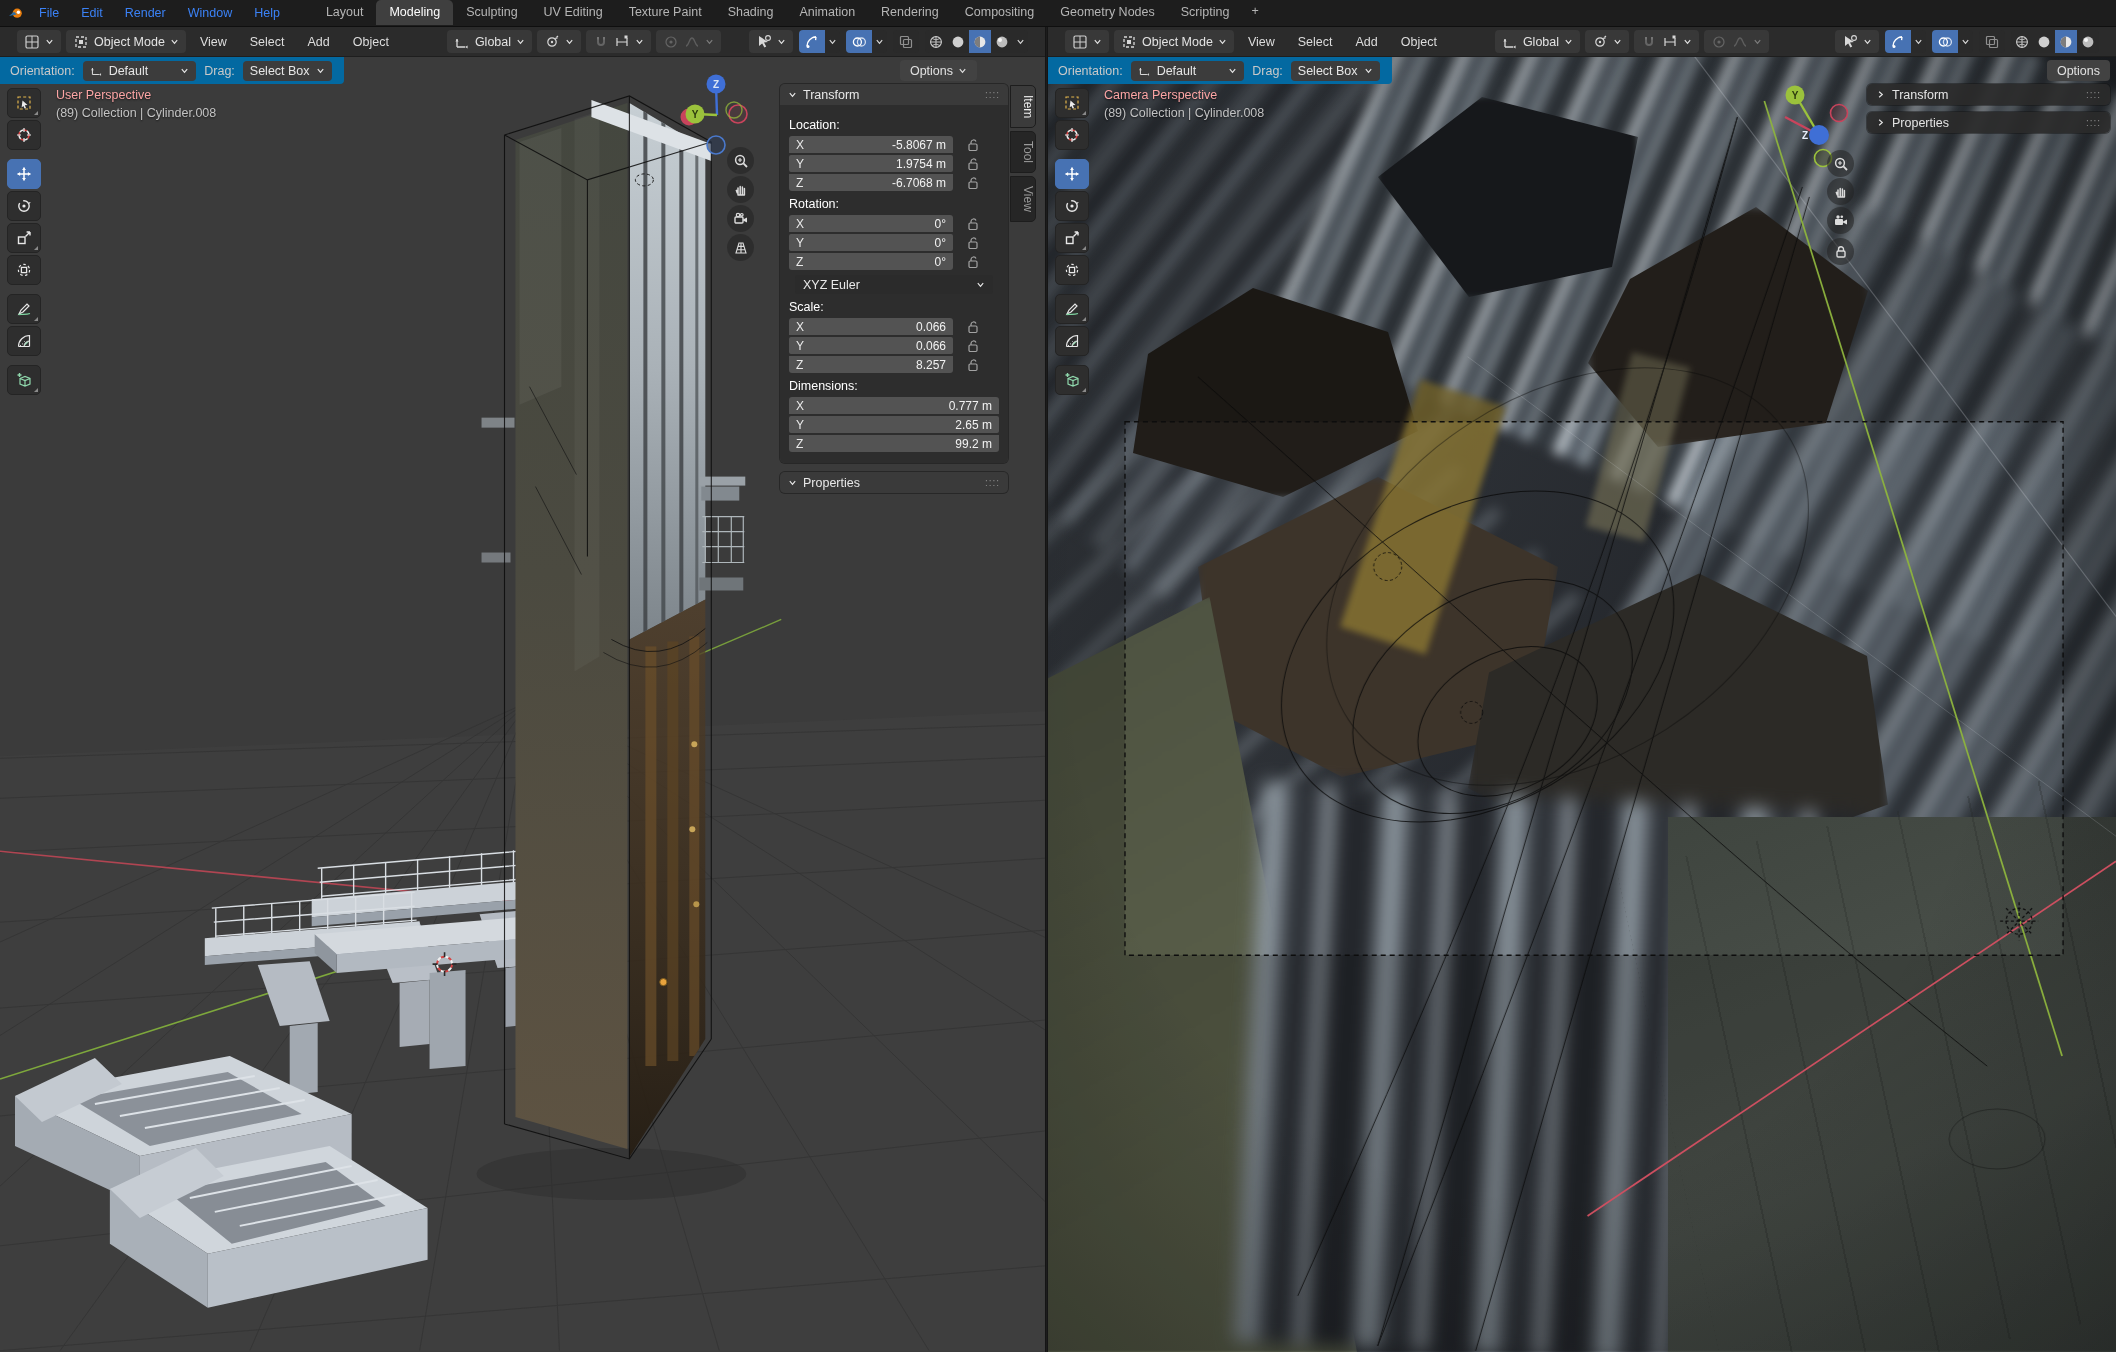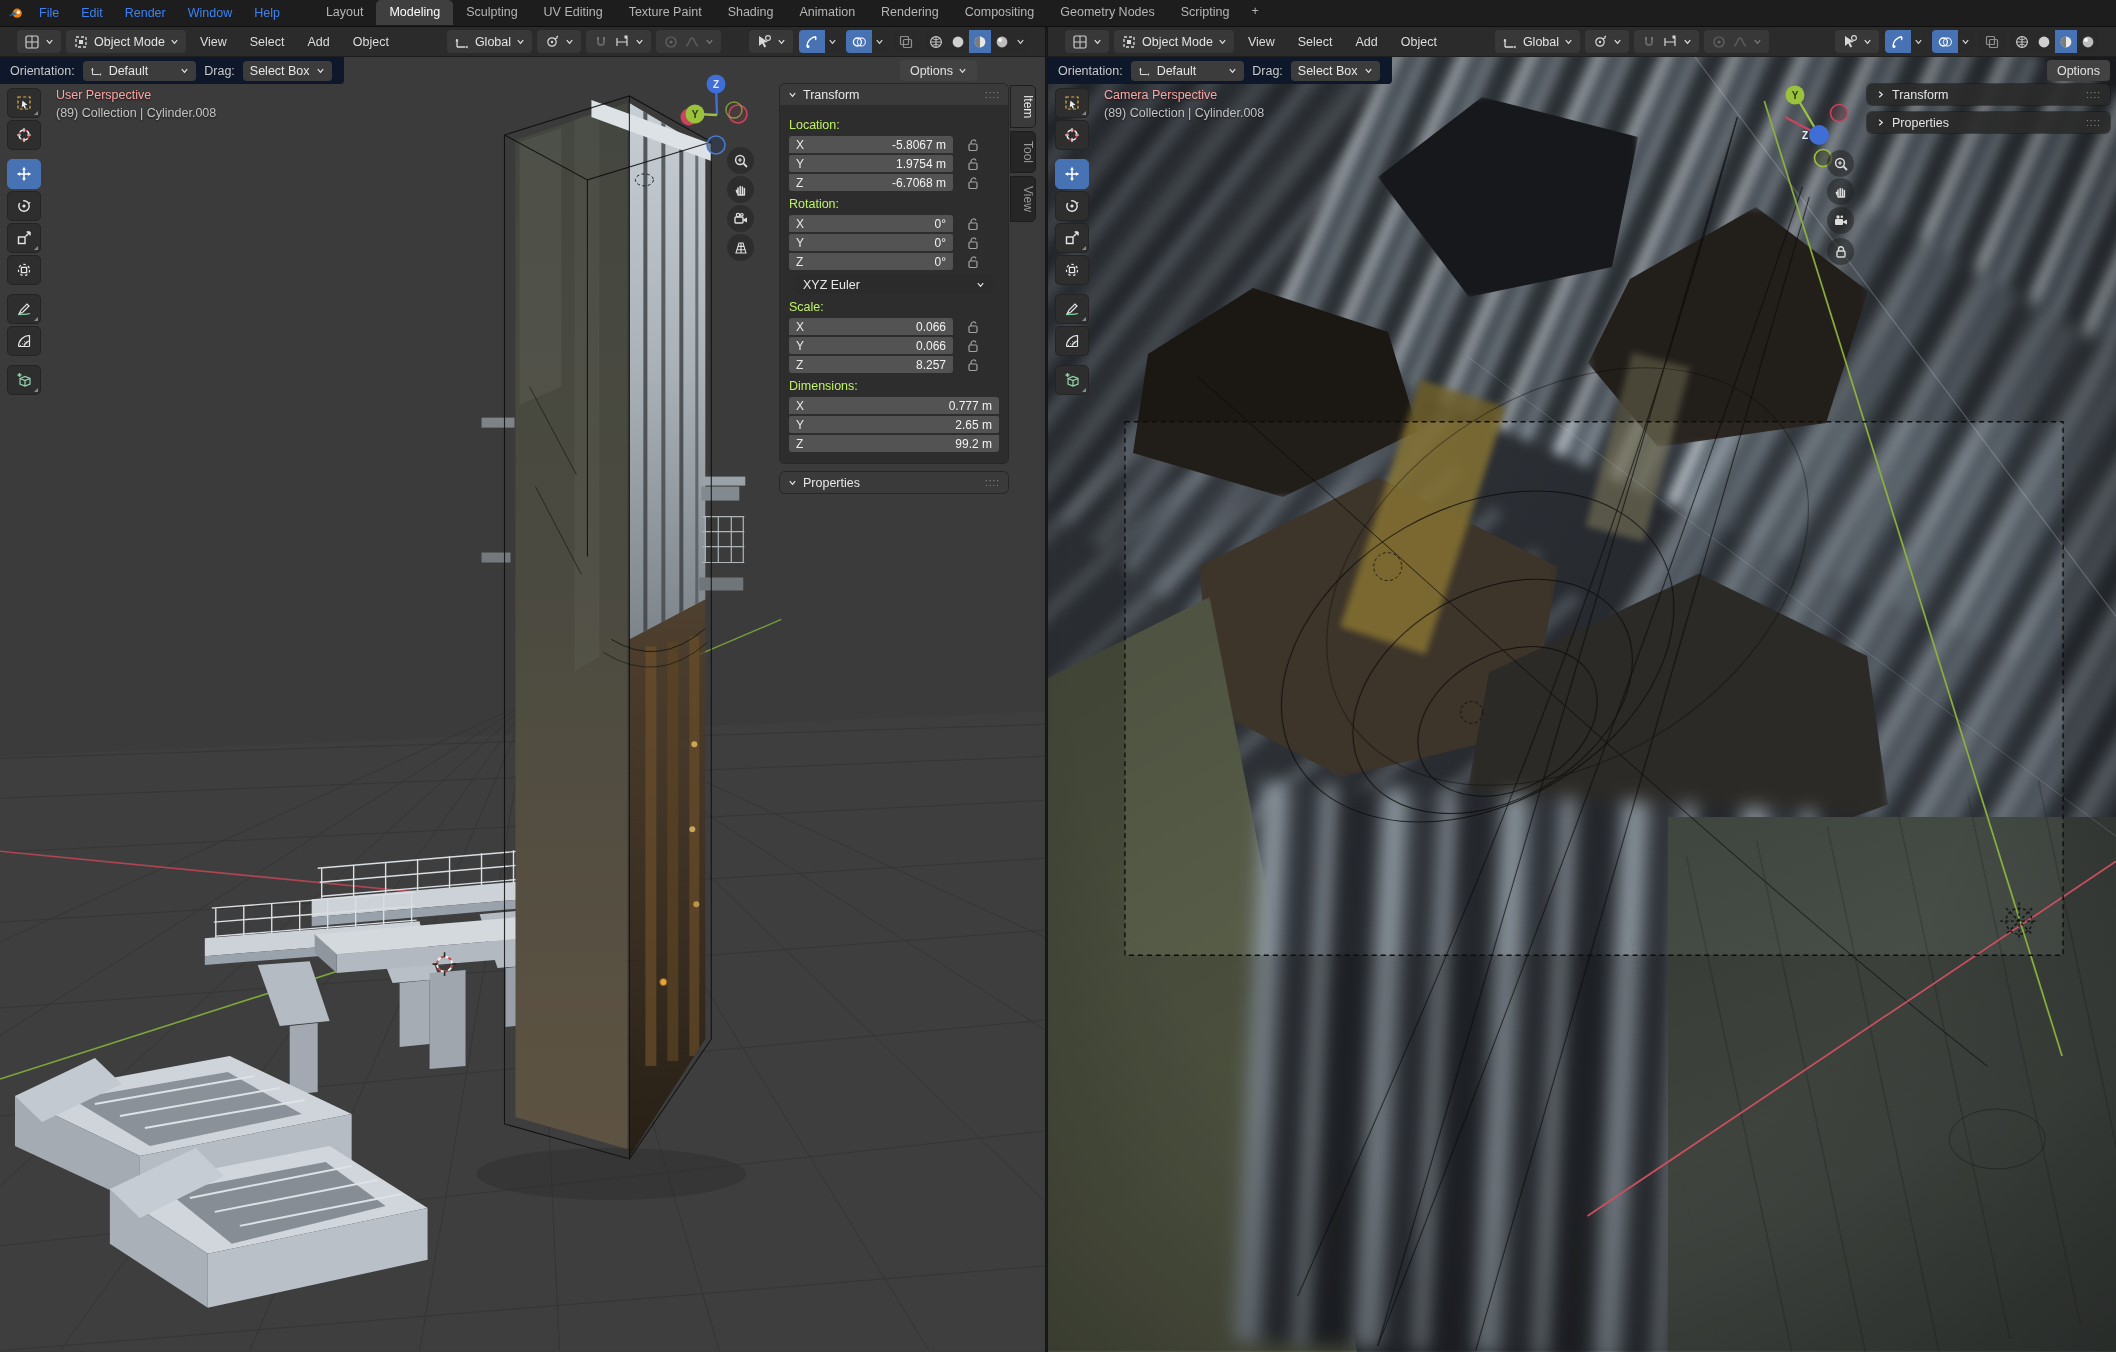--- a/index.html
+++ b/index.html
@@ -31,21 +31,21 @@
   .cell.on{background:#4772b3}
   .tglgrp{display:flex;height:23px;border-radius:4px;overflow:hidden}
   .tgl{width:26px;height:23px;display:flex;align-items:center;justify-content:center;background:#2a2a2a}
   .tgl.on{background:#4772b3}
   .tgl.drop{width:15px}
   .rightcluster{margin-left:auto;display:flex;align-items:center;gap:6px}
 
   .vp-body{position:absolute;left:0;right:0;top:30px;bottom:0;overflow:hidden;background:#3b3b3b}
 
   
-  .tstrip{position:absolute;left:0;top:0;height:27px;background:#0f172a;display:flex;align-items:center;padding:0 12px 0 10px;gap:8px;z-index:20;border-radius:0 0 4px 0}
+  .tstrip{position:absolute;left:0;top:0;height:27px;background:#0369a1;display:flex;align-items:center;padding:0 12px 0 10px;gap:8px;z-index:20;border-radius:0 0 4px 0}
   .tslabel{color:#c9c9c9}
   .tsbtn{height:20px;background:#3c3c3c;border-radius:4px;display:flex;align-items:center;gap:6px;padding:0 7px;color:#e6e6e6}
   .optbtn{position:absolute;top:3px;height:21px;background:#424242;border-radius:4px;display:flex;align-items:center;gap:5px;padding:0 10px;color:#e0e0e0;z-index:22}
 
   
   .vp-text{position:absolute;left:56px;top:29px;z-index:15;line-height:18px;text-shadow:0 1px 2px rgba(0,0,0,.65)}
   .vp-text .l1{color:#fca5a5;font-size:12.5px}
   .vp-text .l2{color:#d2d2d2;font-size:12.5px;opacity:.9}
 
   
@@ -57,21 +57,21 @@
 
   
   .navbtn{position:absolute;width:27px;height:27px;border-radius:50%;background:rgba(35,35,35,.55);display:flex;align-items:center;justify-content:center;z-index:16}
 
   
   #sideL{position:absolute;left:780px;top:27px;width:228px;z-index:24}
   .panel{background:rgba(45,45,45,.96);border-radius:5px;overflow:hidden;box-shadow:0 0 0 1px rgba(20,20,20,.5)}
   .phead{height:21px;background:#3a3a3a;display:flex;align-items:center;gap:6px;padding:0 8px;color:#e8e8e8}
   .phead .dots{margin-left:auto;color:#8b8b8b;font-size:10px;letter-spacing:1px}
   .pbody{padding:7px 9px 9px}
-  .slabel{color:#bef264;margin:6px 0 4px}
+  .slabel{color:#ffffff;margin:6px 0 4px}
   .frow{display:flex;align-items:center;margin-bottom:2px}
   .fbox{flex:0 0 164px;height:17px;background:#535353;border-radius:2px;display:flex;align-items:center;padding:0 7px;font-size:12px;color:#f2f2f2}
   .fbox .ax{width:16px;color:#eaeaea}
   .fbox .val{margin-left:auto}
   .fbox.wide{flex:1 1 auto}
   .lockw{margin-left:13px;width:16px;height:16px}
   .ddrow{height:19px;background:#2b2b2b;border-radius:3px;display:flex;align-items:center;padding:0 8px;color:#e8e8e8;margin:5px 6px 2px}
   .ddrow .chev{margin-left:auto}
   #propPanelL{margin-top:9px}
   

